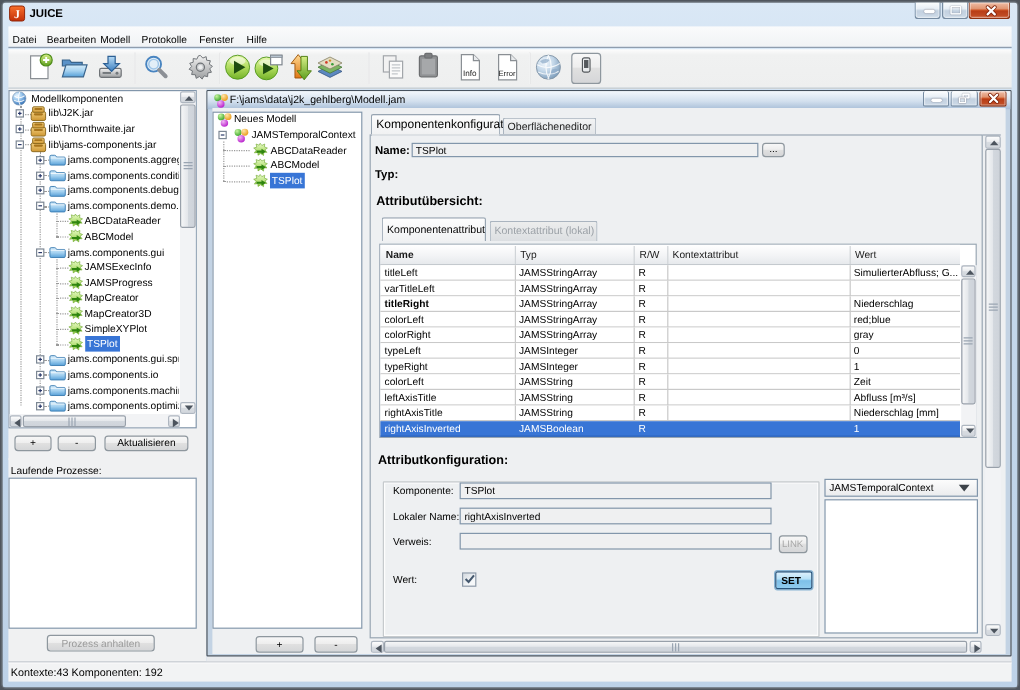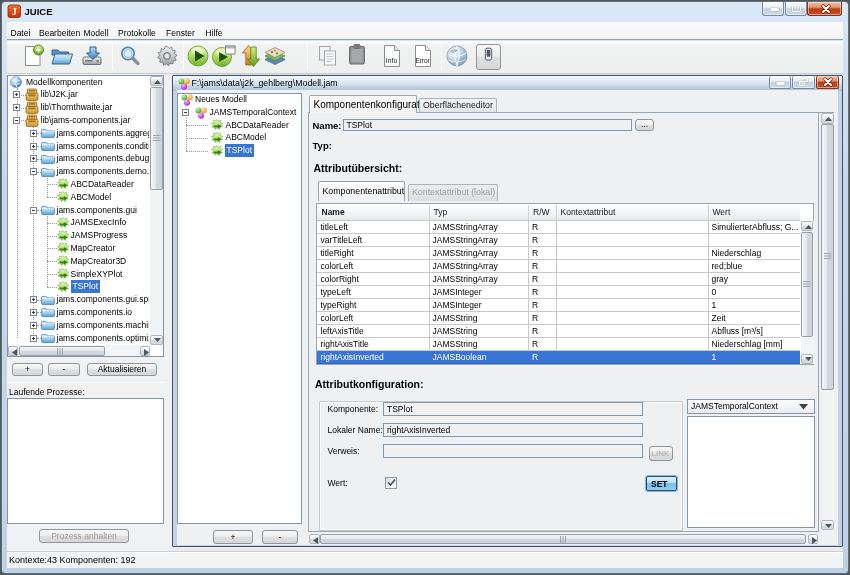--- a/index.html
+++ b/index.html
@@ -501,21 +501,21 @@
 <div style="left:707.5px;top:221px;width:1px;height:13px;background:#c9c9c9;"></div>
 <div style="left:316.5px;top:234px;width:483px;height:13px;background:#fff;border-bottom:1px solid #c9c9c9;"></div>
 <span class="t" style="left:320.5px;top:234px;color:#000;">varTitleLeft</span>
 <span class="t" style="left:432.5px;top:234px;color:#000;">JAMSStringArray</span>
 <span class="t" style="left:532.0px;top:234px;color:#000;">R</span>
 <div style="left:428.5px;top:234px;width:1px;height:13px;background:#c9c9c9;"></div>
 <div style="left:528.0px;top:234px;width:1px;height:13px;background:#c9c9c9;"></div>
 <div style="left:555.5px;top:234px;width:1px;height:13px;background:#c9c9c9;"></div>
 <div style="left:707.5px;top:234px;width:1px;height:13px;background:#c9c9c9;"></div>
 <div style="left:316.5px;top:247px;width:483px;height:13px;background:#fff;border-bottom:1px solid #c9c9c9;"></div>
-<span class="t" style="left:320.5px;top:247px;color:#000;">titleRight</span>
+<span class="t" style="left:320.5px;top:247px;color:#000;font-weight:bold;">titleRight</span>
 <span class="t" style="left:432.5px;top:247px;color:#000;">JAMSStringArray</span>
 <span class="t" style="left:532.0px;top:247px;color:#000;">R</span>
 <span class="t" style="left:711.5px;top:247px;color:#000;">Niederschlag</span>
 <div style="left:428.5px;top:247px;width:1px;height:13px;background:#c9c9c9;"></div>
 <div style="left:528.0px;top:247px;width:1px;height:13px;background:#c9c9c9;"></div>
 <div style="left:555.5px;top:247px;width:1px;height:13px;background:#c9c9c9;"></div>
 <div style="left:707.5px;top:247px;width:1px;height:13px;background:#c9c9c9;"></div>
 <div style="left:316.5px;top:260px;width:483px;height:13px;background:#fff;border-bottom:1px solid #c9c9c9;"></div>
 <span class="t" style="left:320.5px;top:260px;color:#000;">colorLeft</span>
 <span class="t" style="left:432.5px;top:260px;color:#000;">JAMSStringArray</span>

